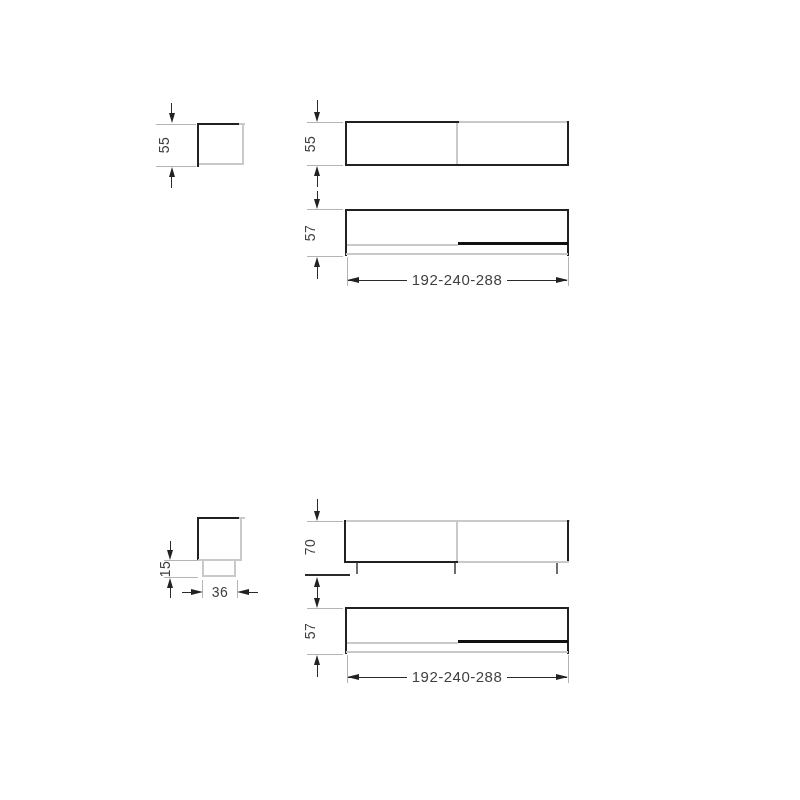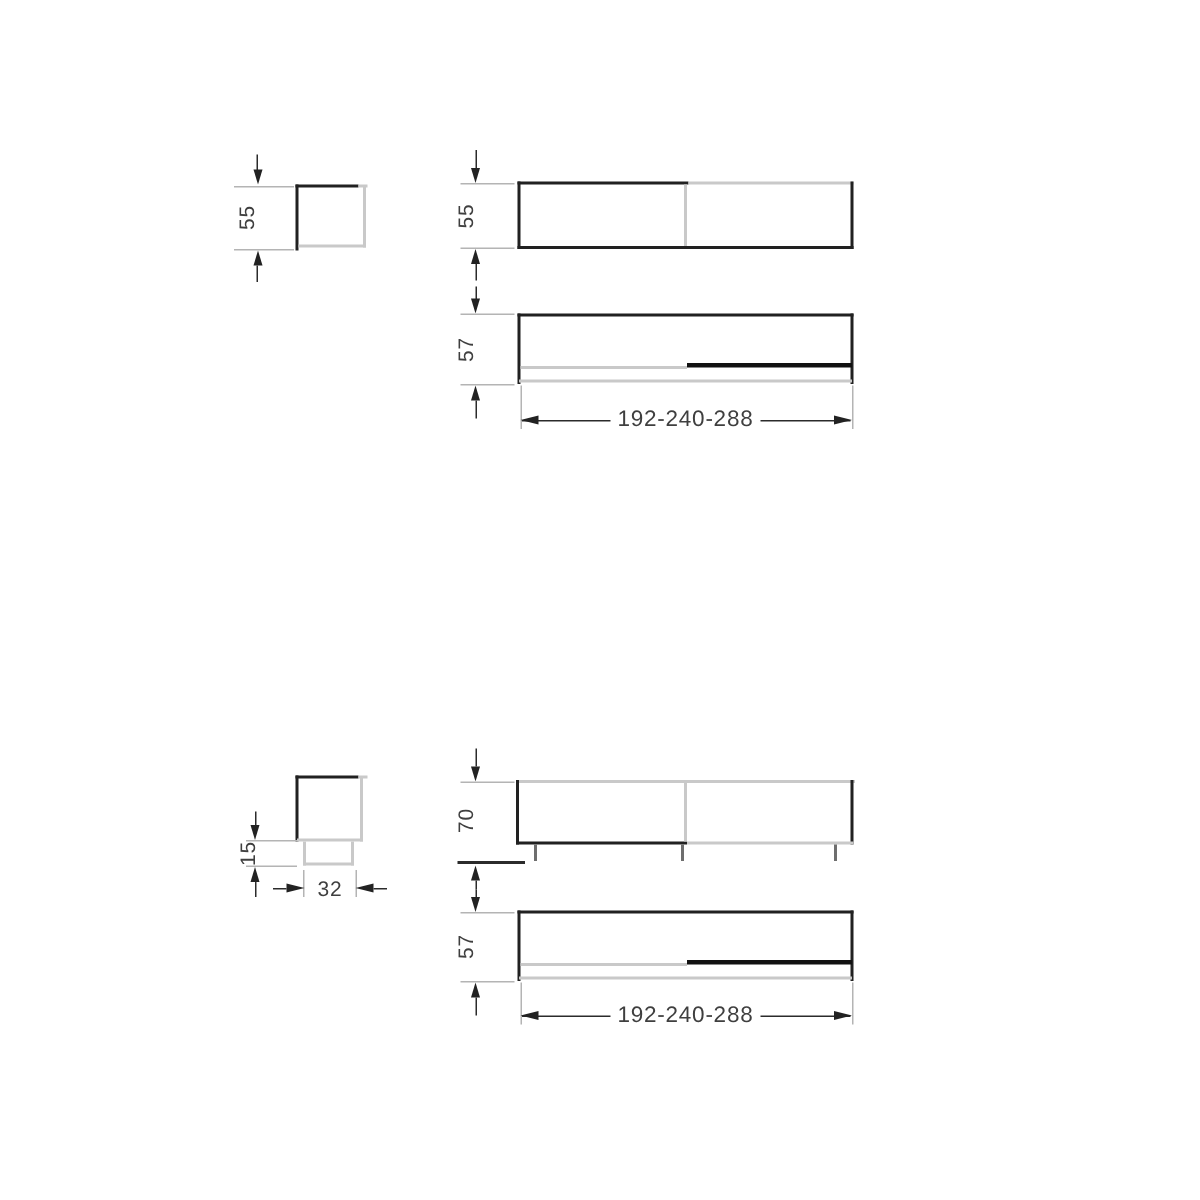--- a/index.html
+++ b/index.html
@@ -119,21 +119,21 @@
     <span class="lbl vlbl" style="left:148px;top:561px">15</span>
   </div>
 
   <div>
     <i class="ex" style="left:202px;top:580px;width:1px;height:18px"></i>
     <i class="ex" style="left:237px;top:580px;width:1px;height:18px"></i>
     <i class="dl" style="left:182px;top:592px;width:9px;height:1px"></i>
     <i class="ar ar-r" style="left:191px;top:589px"></i>
     <i class="ar ar-l" style="left:237px;top:589px"></i>
     <i class="dl" style="left:249px;top:592px;width:9px;height:1px"></i>
-    <span class="lbl hlbl" style="left:203px;top:584px">32</span>
+    <span class="lbl hlbl" style="left:203px;top:584px">36</span>
   </div>
 
   <div>
     <i class="lt" style="left:345px;top:520px;width:225px;height:2px"></i>
     <i class="dk" style="left:344px;top:520px;width:2px;height:43px"></i>
     <i class="dk" style="left:567px;top:520px;width:2px;height:43px"></i>
     <i class="dk" style="left:344px;top:561px;width:114px;height:2px"></i>
     <i class="lt" style="left:458px;top:561px;width:111px;height:2px"></i>
     <i class="lt" style="left:456px;top:522px;width:2px;height:39px"></i>
     <i class="leg" style="left:356px;top:563px;width:2px;height:11px"></i>

